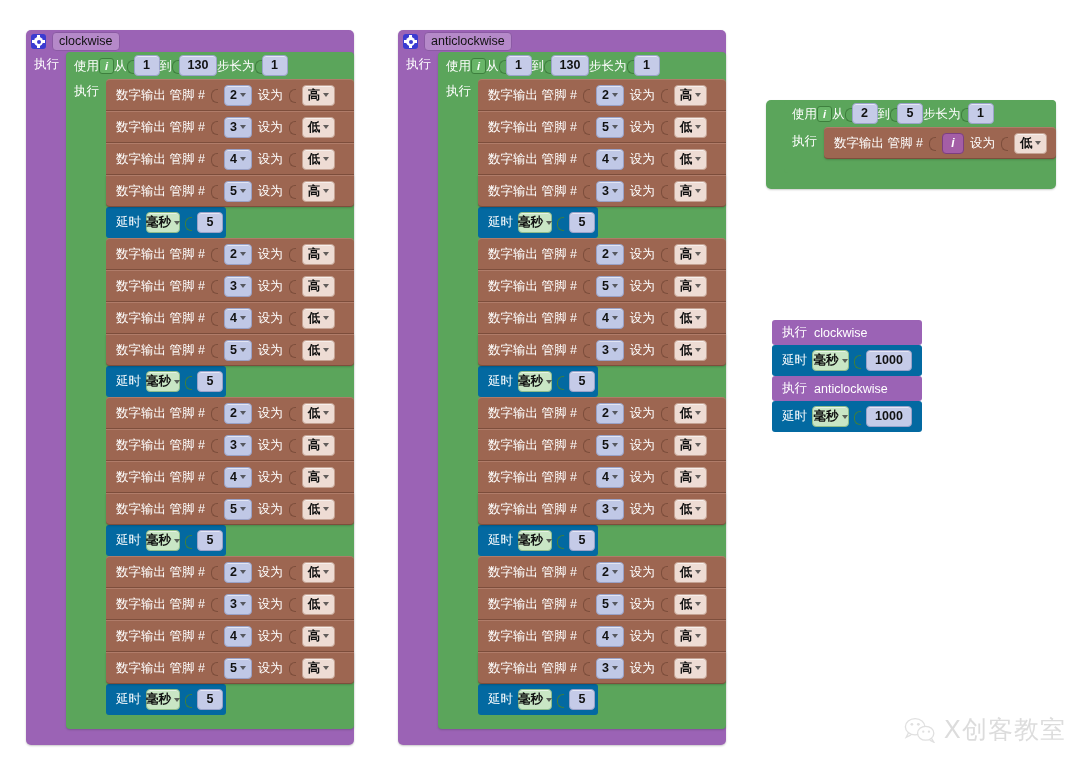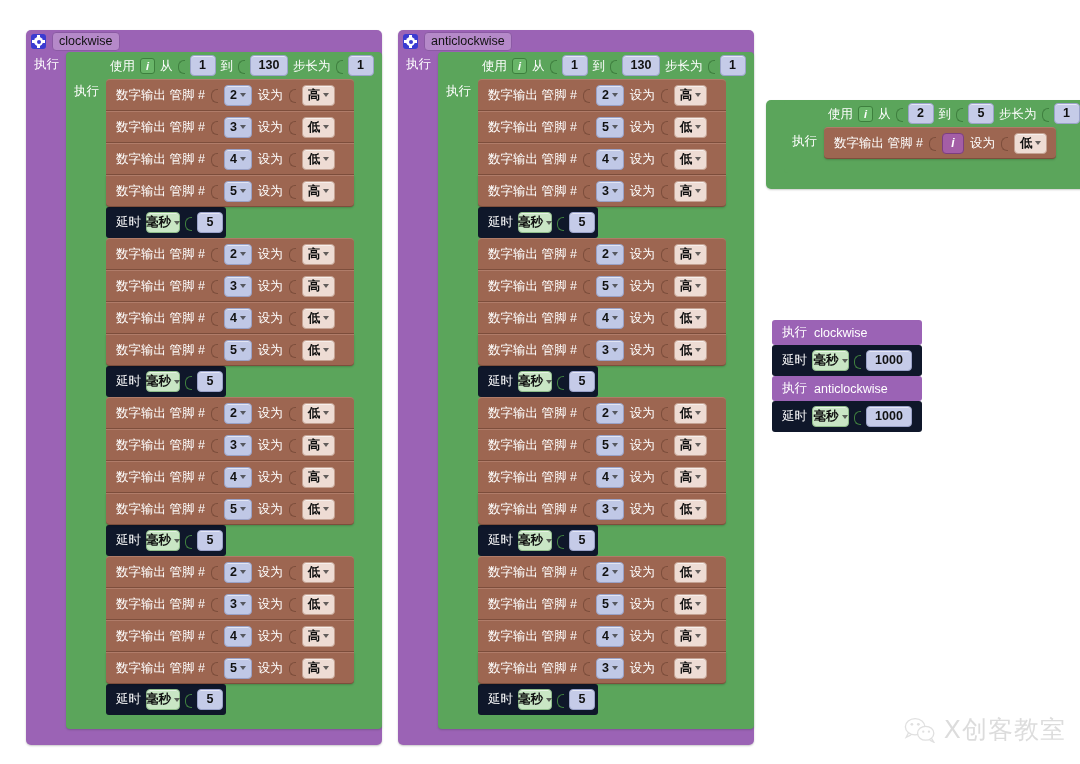--- a/index.html
+++ b/index.html
@@ -95,25 +95,23 @@
   .proc-foot { height: 16px; }
 
   
   .ctl {
     background: #5ba55b;
     border-radius: 4px;
     box-shadow: 0 1px 2px rgba(0,0,0,.18);
   }
   .ctl-row {
     display: flex; align-items: center;
-    gap: 5px;
     padding: 4px 8px;
     height: 27px;
     white-space: nowrap;
-    margin-left: 36px;
   }
   .ctl-body { display: flex; align-items: flex-start; }
   .ctl-foot { height: 14px; }
   .ctl-label {
     color: #ffffff; font-size: 12.5px; line-height: 16px;
   }
 
   
   .init { background: #5ba55b; border-radius: 5px; box-shadow: 0 1px 2px rgba(0,0,0,.2); }
   .init-head { color:#fff; font-size:12.5px; padding:4px 10px 3px 8px; }
@@ -130,21 +128,21 @@
     white-space: nowrap;
     position: relative;
   }
   .dw.first { border-top-left-radius: 4px; border-top-right-radius: 4px; }
   .dw.last  { border-bottom-left-radius: 4px; border-bottom-right-radius: 4px;
               box-shadow: 0 1px 2px rgba(0,0,0,.18); }
   .dw-label { color: #ffffff; font-size: 12.5px; line-height: 16px; }
 
   
   .delay {
-    background: #0f172a;
+    background: #0369a1;
     display: flex; align-items: center;
     gap: 5px;
     padding: 0 10px 0 10px;
     height: 31px;
     white-space: nowrap;
     border-radius: 3px;
   }
   .delay-label { color: #ffffff; font-size: 12.5px; }
 
   

